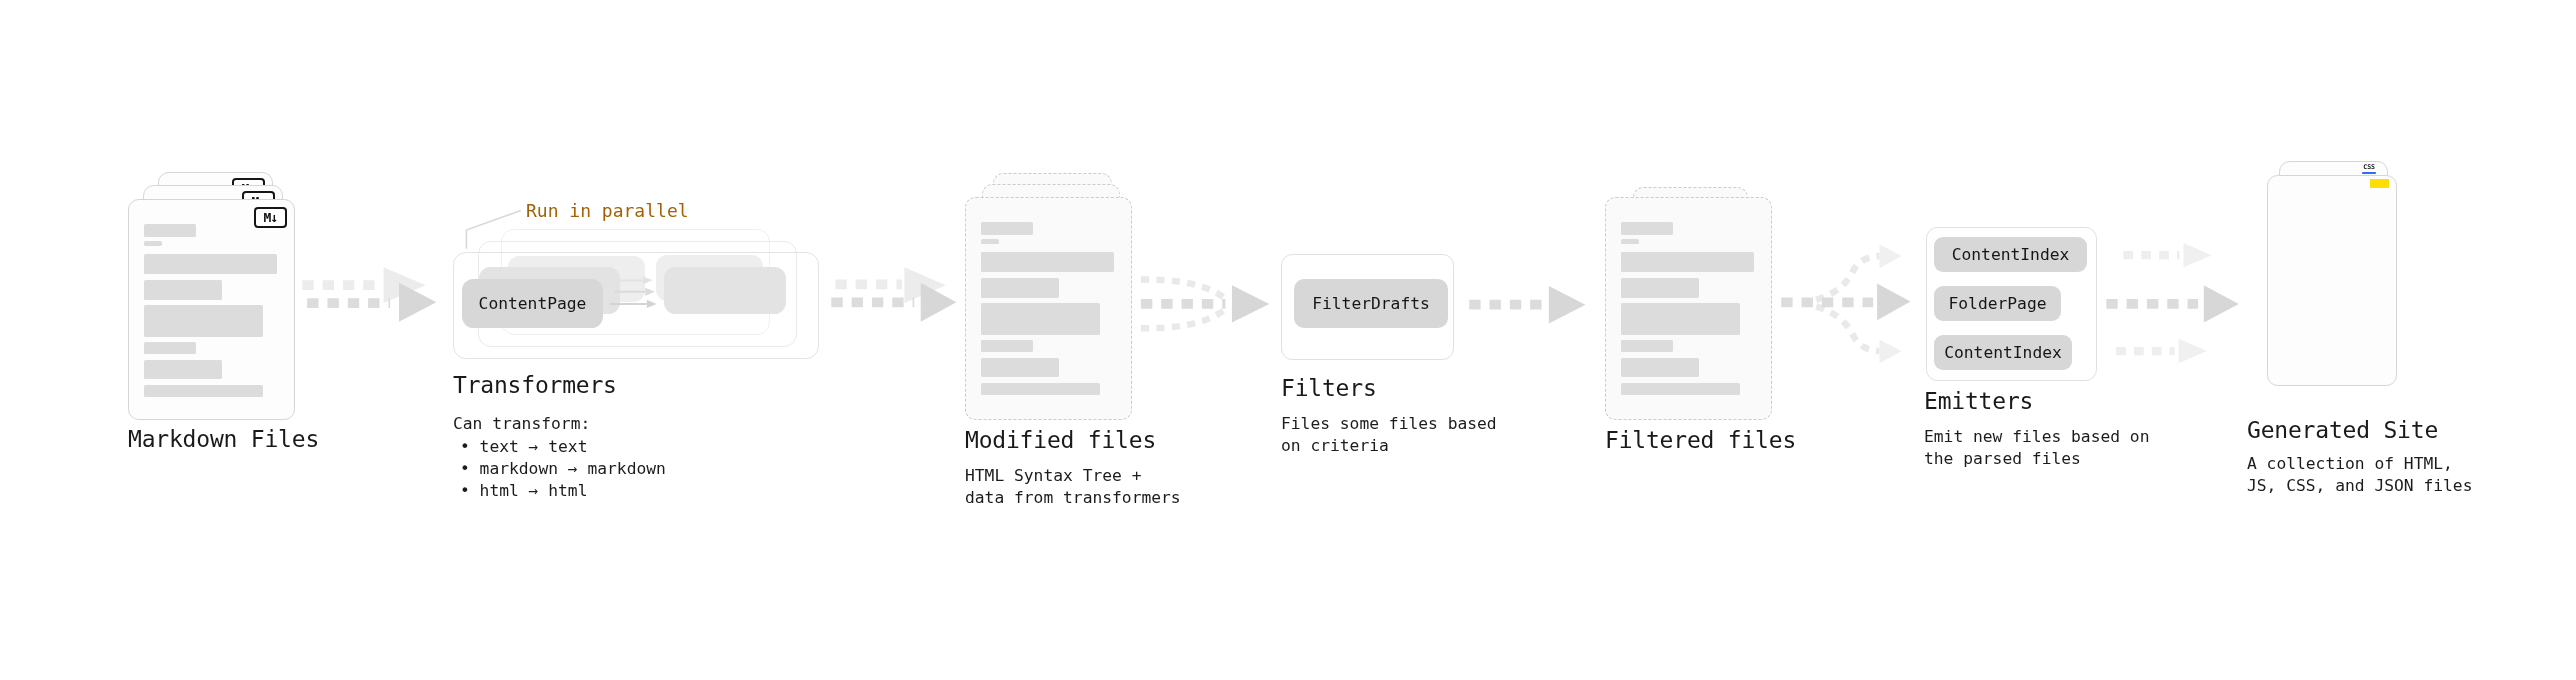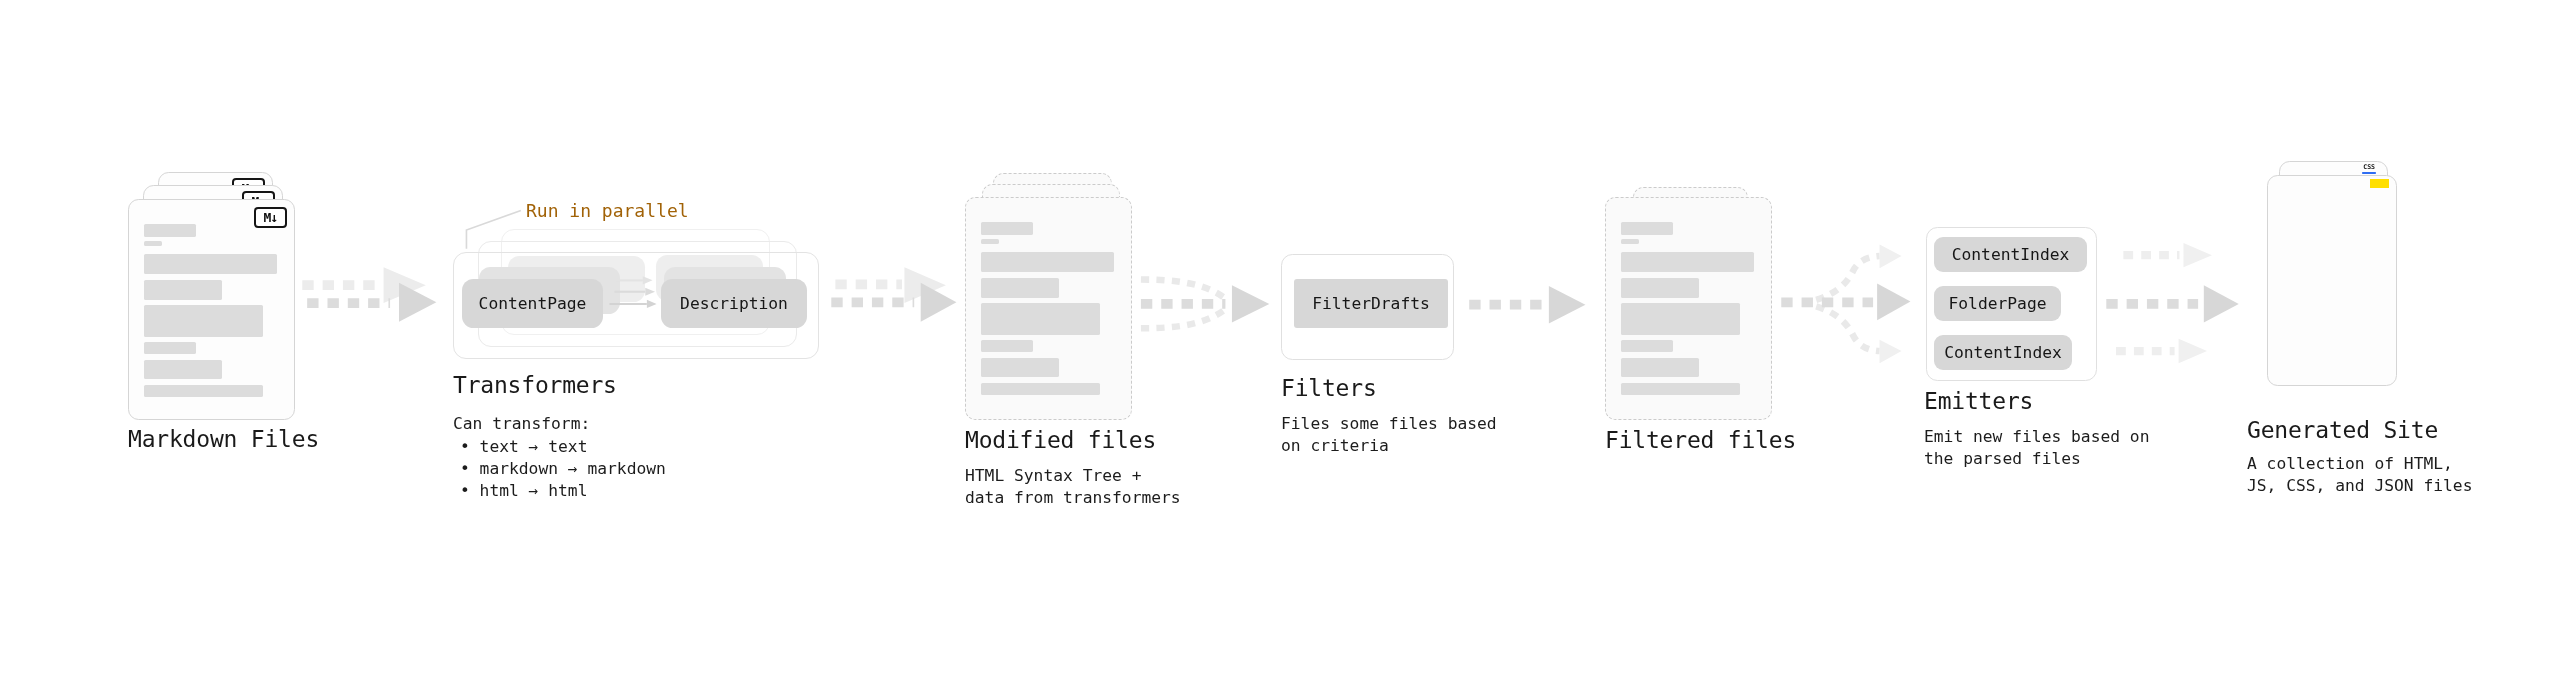--- a/index.html
+++ b/index.html
@@ -98,23 +98,20 @@
   <div class="obox" style="left:453px;top:252px;width:366px;height:107px"></div>
 
   <div class="pill g2" style="left:508px;top:256px;width:137px;height:46px"></div>
   <div class="pill g1" style="left:479px;top:267px;width:141px;height:47px"></div>
   <div class="pill" style="left:462px;top:279px;width:141px;height:49px">
       <span>ContentPage</span>
     </div>
 
   <div class="pill g2" style="left:656px;top:255px;width:107px;height:46px"></div>
   <div class="pill g1" style="left:664px;top:267px;width:122px;height:47px"></div>
-  <div class="pill" style="left:661px;top:279px;width:146px;height:49px">
-      <span>Description</span>
-    </div>
 
   <div class="annotation" style="left:526px;top:200px">Run in parallel</div>
 
   <div class="stage-label" style="left:453px;top:372px">Transformers</div>
   <div class="stage-desc" style="left:453px;top:414px">Can transform:</div>
   <div class="bullet" style="left:460px;top:437px">text → text</div>
   <div class="bullet" style="left:460px;top:459px">markdown → markdown</div>
   <div class="bullet" style="left:460px;top:481px">html → html</div>
 
   <div class="doc dashed" style="left:993px;top:173px;width:119px;height:202px"></div>
@@ -127,21 +124,21 @@
     <i class="bar b5"></i>
     <i class="bar b6"></i>
     <i class="bar b7"></i>
     <i class="bar b8"></i>
   </div>
   <div class="stage-label" style="left:965px;top:427px">Modified files</div>
   <div class="stage-desc" style="left:965px;top:466px">HTML Syntax Tree +</div>
   <div class="stage-desc" style="left:965px;top:488px">data from transformers</div>
 
   <div class="fbox" style="left:1281px;top:254px;width:173px;height:106px"></div>
-  <div class="pill" style="left:1294px;top:279px;width:154px;height:49px;border-radius:3px">
+  <div class="pill" style="left:1294px;top:279px;width:154px;height:49px;border-radius:10px">
       <span>FilterDrafts</span>
     </div>
   <div class="stage-label" style="left:1281px;top:375px">Filters</div>
   <div class="stage-desc" style="left:1281px;top:414px">Files some files based</div>
   <div class="stage-desc" style="left:1281px;top:436px">on criteria</div>
 
   <div class="doc dashed" style="left:1633px;top:187px;width:115px;height:211px"></div>
   <div class="doc dashed" style="left:1605px;top:197px;width:167px;height:223px">
     <i class="bar b1"></i>
     <i class="bar b2"></i>

